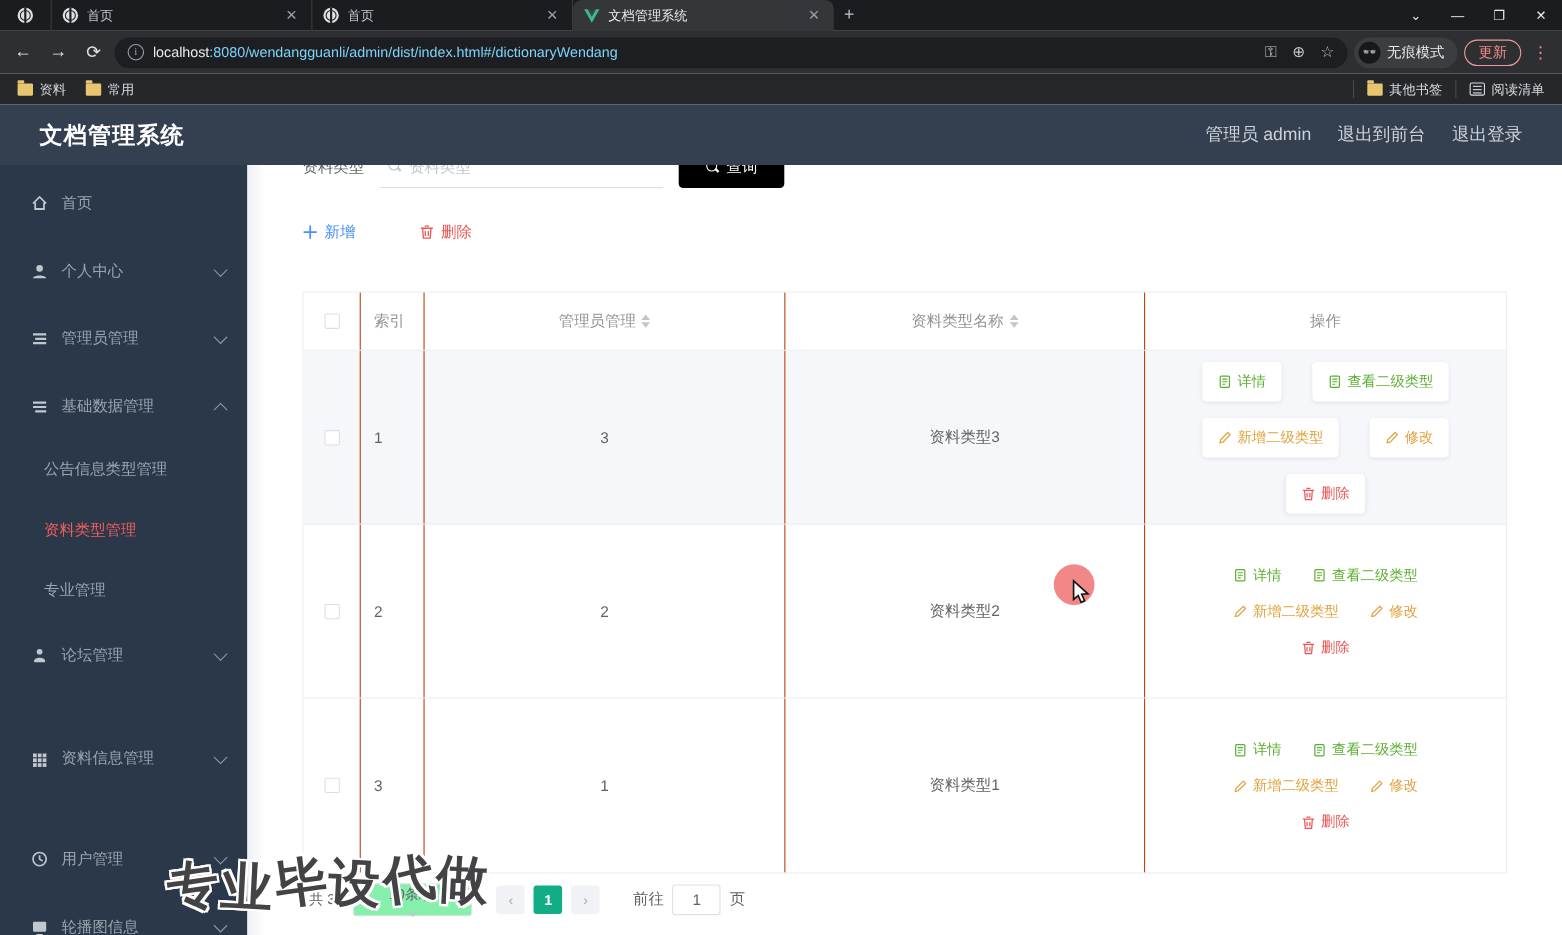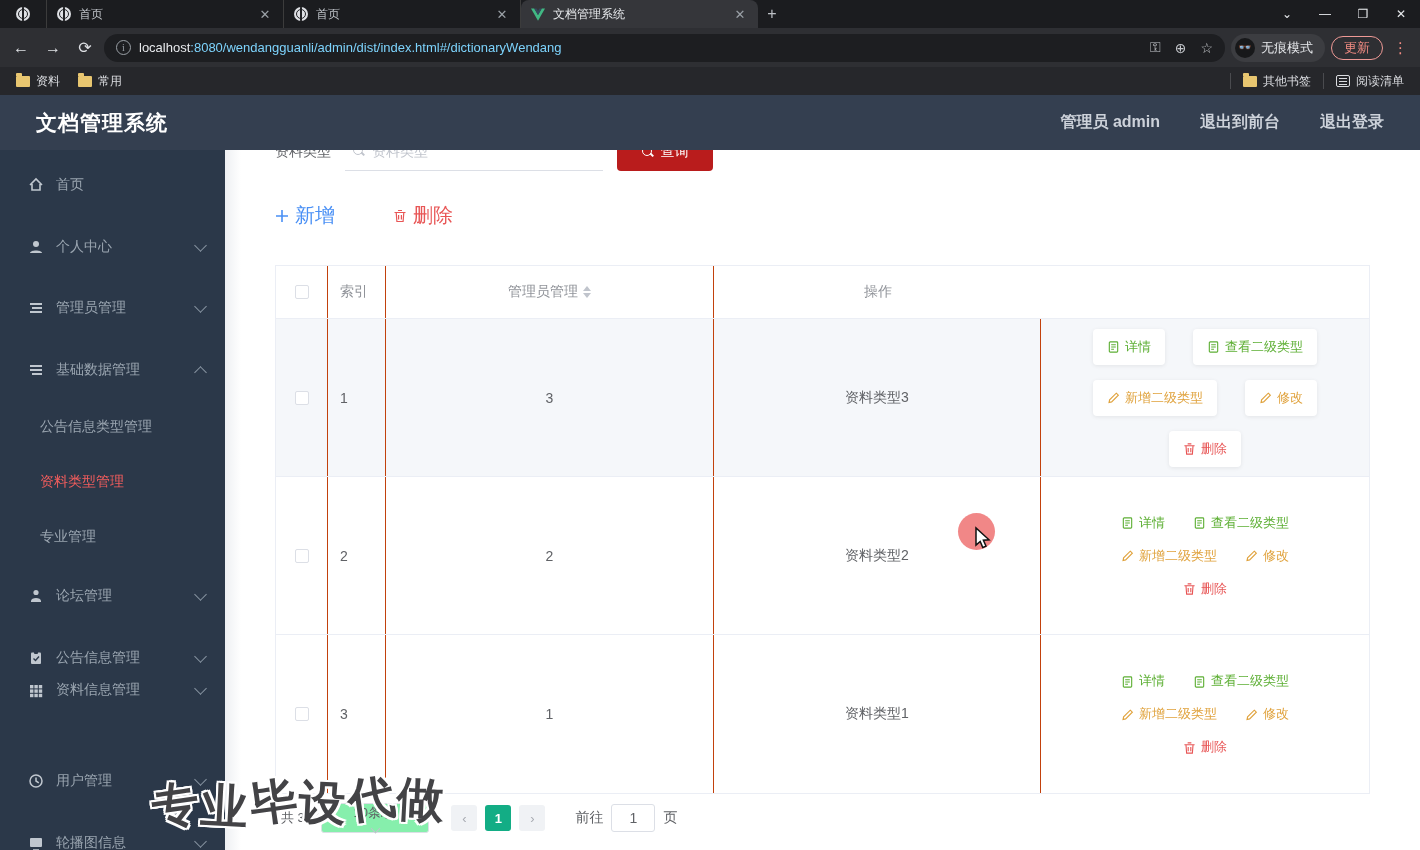--- a/index.html
+++ b/index.html
@@ -39,46 +39,46 @@
   .folder { width:14px; height:11px; background:#e8c670; border-radius:1px; position:relative; }
   .folder:before { content:""; position:absolute; left:0; top:-3px; width:6px; height:3px; background:#e8c670; border-radius:1px 1px 0 0; }
   .bm-right { margin-left:auto; display:flex; align-items:center; gap:6px; }
   .bm-sep { width:1px; height:16px; background:#4a4b4f; }
   .rlist-ico { width:14px; height:12px; border:1.2px solid #dadce0; border-radius:2px; position:relative; }
   .rlist-ico:before { content:""; position:absolute; left:2px; top:2px; right:2px; height:1.2px; background:#dadce0; box-shadow:0 3px 0 #dadce0, 0 6px 0 #dadce0; }
 
   
   .appheader { position:absolute; left:0; top:95px; width:1420px; height:55px; background:#343f50; display:flex; align-items:center; padding:0 36px; }
   .app-title { color:#fff; font-size:21px; font-weight:bold; letter-spacing:1px; }
-  .header-links { margin-left:auto; display:flex; gap:40px; color:#cdd2da; font-size:16px;font-weight:bold; }
+  .header-links { margin-left:auto; display:flex; gap:24px; color:#cdd2da; font-size:16px; }
 
   
   .sidebar { position:absolute; left:0; top:150px; width:225px; height:700px; background:#2b3849; color:#9aa5b0; font-size:14px; }
   .side-item { position:absolute; left:0; width:225px; height:40px; display:flex; align-items:center; padding:0 20px 0 28px; gap:12px; }
   .side-item .chev { margin-left:auto; }
   .side-sub { padding-left:40px; }
   .side-active { color:#f25d5d; }
   .chev { width:9px; height:9px; border-right:1.6px solid #8a96a3; border-bottom:1.6px solid #8a96a3; transform:rotate(45deg); margin-top:-4px; }
   .chev.up { transform:rotate(-135deg); margin-top:4px; }
   .sicon { width:16px; height:16px; flex:0 0 auto; color:#c0c7cf; }
   .sicon svg { width:16px; height:16px; display:block; }
 
   
   .main { position:absolute; left:225px; top:150px; width:1195px; height:700px; background:#fff; overflow:hidden; }
   .main-strip { position:absolute; left:0; top:0; width:16px; height:700px; background:linear-gradient(90deg,#eef0f3,#fff); }
 
   .search-row { position:absolute; left:50px; top:-18px; height:40px; display:flex; align-items:center; }
   .search-label { font-size:14px; color:#606266; margin-right:14px; }
   .search-input { position:relative; width:258px; height:38px; border-bottom:1px solid #dcdfe6; display:flex; align-items:center; gap:6px; padding:0 8px; color:#c0c4cc; font-size:14px; }
-  .q-btn { margin-left:14px; width:96px; height:38px; background:#b91c1c; border-radius:4px; color:#fff; font-size:14px; display:flex; align-items:center; justify-content:center; gap:6px; }
+  .q-btn { margin-left:14px; width:96px; height:38px; background:#000000; border-radius:4px; color:#fff; font-size:14px; display:flex; align-items:center; justify-content:center; gap:6px; }
   .search-ico { width:13px; height:13px; position:relative; flex:0 0 auto; }
   .search-ico:before { content:""; position:absolute; left:0; top:0; width:8px; height:8px; border:1.5px solid currentColor; border-radius:50%; }
   .search-ico:after { content:""; position:absolute; left:8px; top:8px; width:4px; height:1.5px; background:currentColor; transform:rotate(45deg); }
 
-  .toolbar { position:absolute; left:50px; top:52px; display:flex; gap:58px; font-size:20px; }
+  .toolbar { position:absolute; left:50px; top:52px; display:flex; gap:58px; font-size:14px; }
   .tool-btn { display:flex; align-items:center; gap:6px; }
   .tool-add { color:#4a90f5; }
   .tool-del { color:#e85656; }
   .micon { width:14px; height:14px; display:inline-flex; }
   .micon svg { width:14px; height:14px; display:block; }
 
   .table { position:absolute; left:50px; top:115px; width:1095px; border:1px solid #ebeef5; font-size:14px; color:#606266; }
   .trow { display:flex; border-bottom:1px solid #ebeef5; }
   .trow:last-child { border-bottom:none; }
   .tcell { border-right:1px solid #c2410c; display:flex; align-items:center; justify-content:center; }
@@ -263,31 +263,20 @@
     <div class="side-item" style="top:426px">
       <span class="sicon">
           <svg viewBox="0 0 16 16">
             <circle cx="8" cy="4.5" r="2.6" fill="currentColor"></circle>
             <path d="M3 13 C3 9 13 9 13 13 L13 14 H3 Z" fill="currentColor"></path>
           </svg>
         </span>
       <span>论坛管理</span>
       <span class="chev"></span>
     </div>
-    <div class="side-item" style="top:488px">
-      <span class="sicon">
-          <svg viewBox="0 0 16 16">
-            <rect x="3" y="2.5" width="10" height="11.5" rx="1" fill="currentColor"></rect>
-            <rect x="6" y="1" width="4" height="3" rx="1" fill="#2b3849"></rect>
-            <path d="M5.5 8.5 L7.5 10.5 L11 6.5" stroke="#2b3849" stroke-width="1.4" fill="none"></path>
-          </svg>
-        </span>
-      <span>公告信息管理</span>
-      <span class="chev"></span>
-    </div>
     <div class="side-item" style="top:520px">
       <span class="sicon">
           <svg viewBox="0 0 16 16">
             <g fill="currentColor">
               <rect x="2" y="3" width="3.4" height="3.4"></rect>
               <rect x="6.4" y="3" width="3.4" height="3.4"></rect>
               <rect x="10.8" y="3" width="3.4" height="3.4"></rect>
               <rect x="2" y="7.4" width="3.4" height="3.4"></rect>
               <rect x="6.4" y="7.4" width="3.4" height="3.4"></rect>
               <rect x="10.8" y="7.4" width="3.4" height="3.4"></rect>
@@ -363,20 +352,27 @@
             <span class="checkbox"></span>
           </div>
         <div class="tcell c-idx">索引</div>
         <div class="tcell c-code">
           <span>管理员管理</span>
           <span class="sortcaret">
               <i class="up"></i>
               <i class="dn"></i>
             </span>
         </div>
+        <div class="tcell c-name">
+          <span>资料类型名称</span>
+          <span class="sortcaret">
+              <i class="up"></i>
+              <i class="dn"></i>
+            </span>
+        </div>
         <div class="tcell c-act" style="flex-direction:row">操作</div>
       </div>
 
       <div class="trow tbody-row row-hover">
         <div class="tcell c-check">
             <span class="checkbox"></span>
           </div>
         <div class="tcell c-idx">1</div>
         <div class="tcell c-code">3</div>
         <div class="tcell c-name">资料类型3</div>

